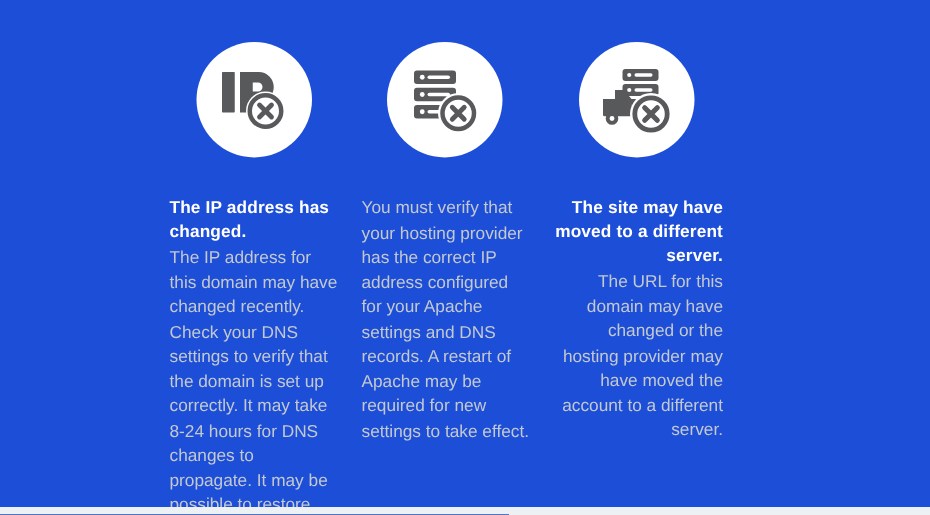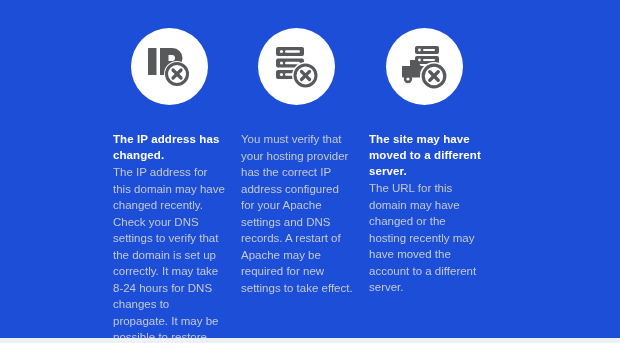--- a/index.html
+++ b/index.html
@@ -34,20 +34,21 @@
   }
   .col {
     width: 113px;
     margin-right: 15px;
     display: flex;
     flex-direction: column;
     align-items: flex-start;
   }
   .col:last-child {
     margin-right: 5px;
+    text-align: right;
   }
   .icon-badge {
     width: 77px;
     height: 77px;
     border-radius: 50%;
     background: #ffffff;
     display: flex;
     align-items: center;
     justify-content: center;
     margin-left: 18px;
@@ -161,20 +162,20 @@
           <circle cx="7" cy="34" r="1.6" fill="#ffffff"></circle>
           <circle cx="33" cy="31" r="14" fill="#ffffff"></circle>
           <circle cx="33" cy="31" r="10.8" fill="none" stroke="#58595b" stroke-width="3.2"></circle>
           <g stroke="#58595b" stroke-width="3.4" stroke-linecap="round">
             <line x1="28.8" y1="26.8" x2="37.2" y2="35.2"></line>
             <line x1="37.2" y1="26.8" x2="28.8" y2="35.2"></line>
           </g>
         </svg>
       </div>
       <div class="col-heading">The site may have moved to a different server.</div>
-      <p class="col-body">The URL for this domain may have changed or the hosting recently may have moved the account to a different server.</p>
+      <p class="col-body">The URL for this domain may have changed or the hosting provider may have moved the account to a different server.</p>
     </div>
 
   </div>
 
   <div class="bottom-strip"></div>
 
 </div>
 
 </body></html>

